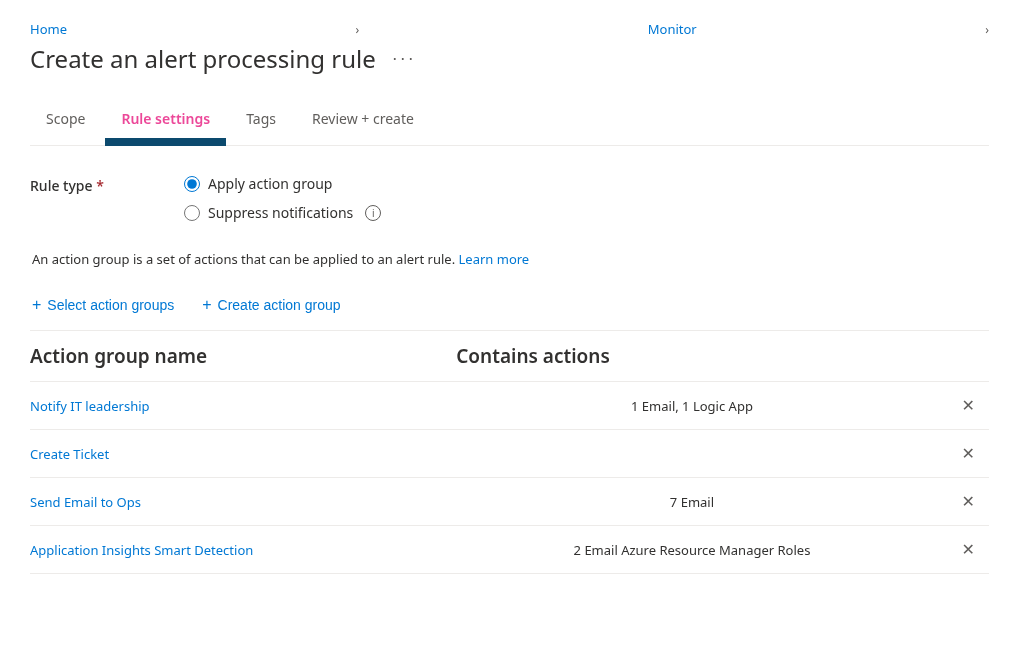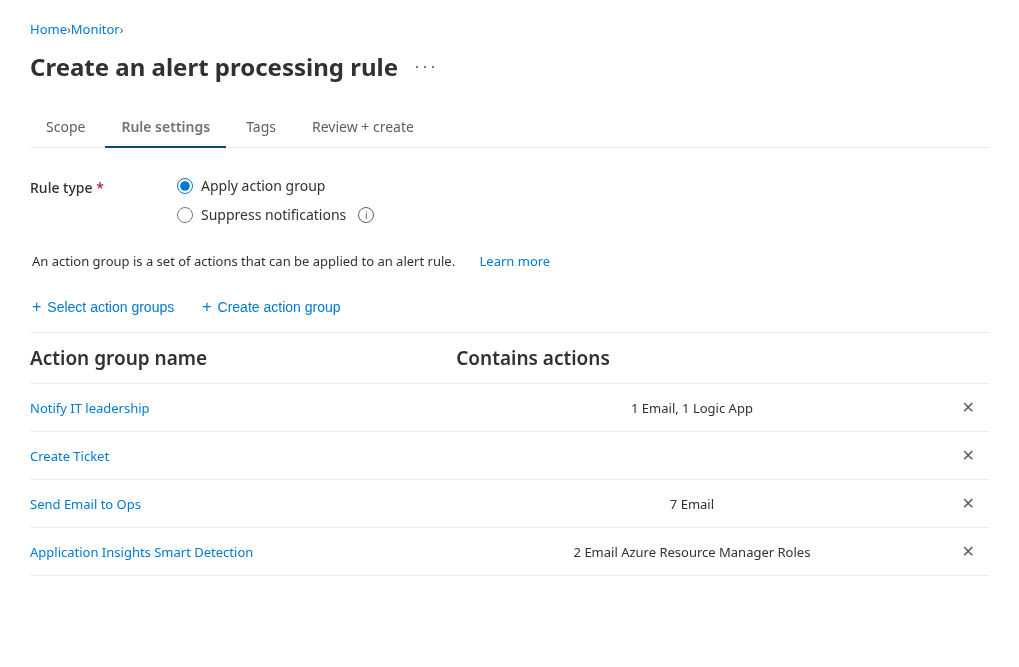--- a/index.html
+++ b/index.html
@@ -6,42 +6,43 @@
     body {
       font-family: 'Segoe UI', system-ui, -apple-system, sans-serif;
       font-size: 14px;
       color: #323130;
       background: #ffffff;
       padding: 20px 30px;
     }
     .breadcrumb {
       display: flex;
       align-items: center;
-      gap: 0;
+      gap: 18px;
       font-size: 13px;
       color: #605e5c;
-      margin-bottom: 12px;
+      margin-bottom: 4px;
+      justify-content: space-between;
     }
     .breadcrumb a {
       color: #0078d4;
       text-decoration: none;
     }
     .breadcrumb-sep {
       color: #605e5c;
       font-size: 12px;
     }
     .page-title-row {
       display: flex;
       align-items: center;
       gap: 10px;
       margin-bottom: 24px;
     }
     .page-title {
       font-size: 24px;
-      font-weight: 700;
+      font-weight: 400;
       color: #323130;
     }
     .more-btn {
       background: none;
       border: none;
       cursor: pointer;
       color: #605e5c;
       font-size: 18px;
       letter-spacing: 2px;
       padding: 2px 6px;
@@ -58,29 +59,29 @@
       padding: 10px 16px;
       cursor: pointer;
       font-size: 14px;
       color: #605e5c;
       border-bottom: 2px solid transparent;
       margin-bottom: -1px;
       text-decoration: none;
       white-space: nowrap;
     }
     .tab.active {
-      color: #737373;
-      border-bottom: 2px solid #0c4a6e;
+      color: #ec4899;
+      border-bottom: 8px solid #0c4a6e;
       font-weight: 600;
     }
     .required-star { color: #a4262c; }
     .rule-type-row {
       display: flex;
       align-items: flex-start;
-      gap: 17px;
+      gap: 24px;
       margin-bottom: 28px;
     }
     .rule-type-label {
       min-width: 130px;
       padding-top: 2px;
       font-size: 14px;
       font-weight: 500;
     }
     .radio-group {
       display: flex;
@@ -119,21 +120,20 @@
     
     .info-text {
       font-size: 13px;
       color: #323130;
       margin-bottom: 24px;
       padding: 0 2px;
     }
     .info-text a {
       color: #0078d4;
       text-decoration: none;
-      margin-left: 21px;
     }
     
     .action-buttons {
       display: flex;
       align-items: center;
       gap: 24px;
       padding-bottom: 12px;
       border-bottom: 1px solid #edebe9;
       margin-bottom: 0;
     }

